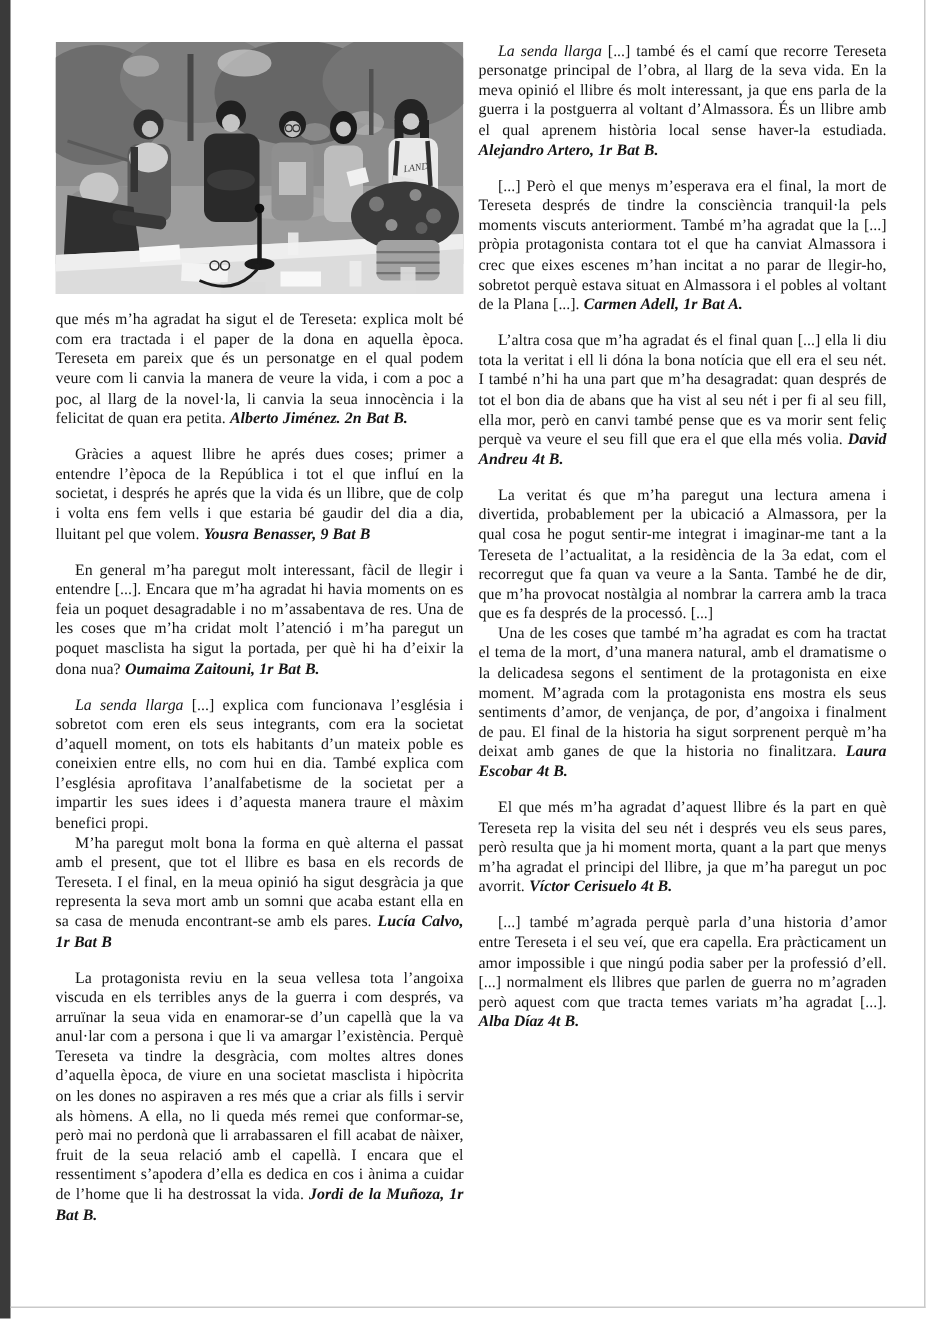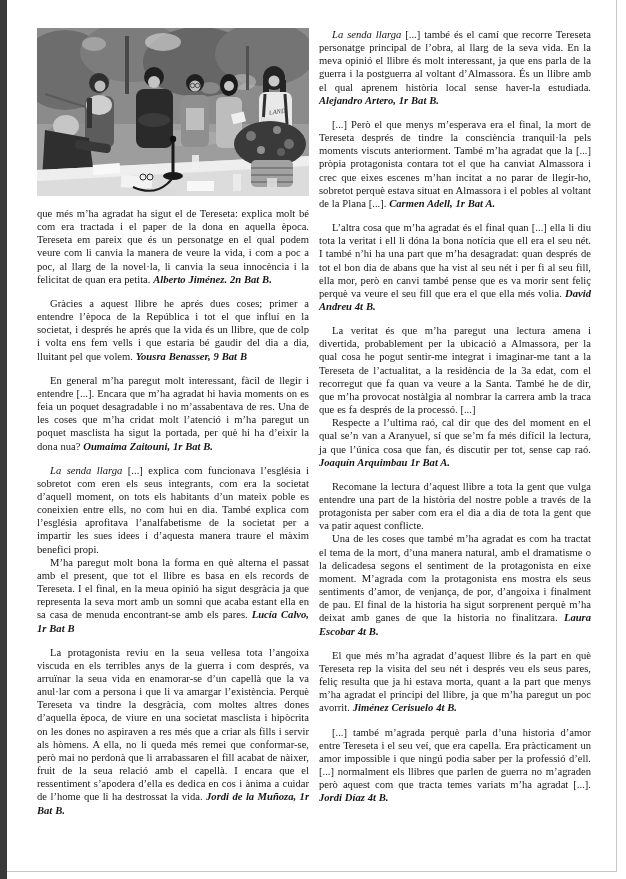--- a/index.html
+++ b/index.html
@@ -131,21 +131,19 @@
         <p class="para"><span>M’ha paregut molt bona la forma en què alterna el passat amb el present, que tot el llibre es basa en els records de Tereseta. I el final, en la meua opinió ha sigut desgràcia ja que representa la seva mort amb un somni que acaba estant ella en sa casa de menuda encontrant-se amb els pares. </span><span class="author">Lucía Calvo, 1r Bat B</span></p>
         <p class="para gap"><span>La protagonista reviu en la seua vellesa tota l’angoixa viscuda en els terribles anys de la guerra i com després, va arruïnar la seua vida en enamorar-se d’un capellà que la va anul·lar com a persona i que li va amargar l’existència. Perquè Tereseta va tindre la desgràcia, com moltes altres dones d’aquella època, de viure en una societat masclista i hipòcrita on les dones no aspiraven a res més que a criar als fills i servir als hòmens. A ella, no li queda més remei que conformar-se, però mai no perdonà que li arrabassaren el fill acabat de nàixer, fruit de la seua relació amb el capellà. I encara que el ressentiment s’apodera d’ella es dedica en cos i ànima a cuidar de l’home que li ha destrossat la vida. </span><span class="author">Jordi de la Muñoza, 1r Bat B.</span></p>
       </div>
 
     <div class="col" id="col-right">
 
     <p class="para"><span class="lead">La senda llarga</span><span> [...] també és el camí que recorre Tereseta personatge principal de l’obra, al llarg de la seva vida. En la meva opinió el llibre és molt interessant, ja que ens parla de la guerra i la postguerra al voltant d’Almassora. És un llibre amb el qual aprenem història local sense haver-la estudiada. </span><span class="author">Alejandro Artero, 1r Bat B.</span></p>
         <p class="para gap"><span>[...] Però el que menys m’esperava era el final, la mort de Tereseta després de tindre la consciència tranquil·la pels moments viscuts anteriorment. També m’ha agradat que la [...] pròpia protagonista contara tot el que ha canviat Almassora i crec que eixes escenes m’han incitat a no parar de llegir-ho, sobretot perquè estava situat en Almassora i el pobles al voltant de la Plana [...]. </span><span class="author">Carmen Adell, 1r Bat A.</span></p>
         <p class="para gap"><span>L’altra cosa que m’ha agradat és el final quan [...] ella li diu tota la veritat i ell li dóna la bona notícia que ell era el seu nét. I també n’hi ha una part que m’ha desagradat: quan després de tot el bon dia de abans que ha vist al seu nét i per fi al seu fill, ella mor, però en canvi també pense que es va morir sent feliç perquè va veure el seu fill que era el que ella més volia. </span><span class="author">David Andreu 4t B.</span></p>
         <p class="para gap"><span>La veritat és que m’ha paregut una lectura amena i divertida, probablement per la ubicació a Almassora, per la qual cosa he pogut sentir-me integrat i imaginar-me tant a la Tereseta de l’actualitat, a la residència de la 3a edat, com el recorregut que fa quan va veure a la Santa. També he de dir, que m’ha provocat nostàlgia al nombrar la carrera amb la traca que es fa després de la processó. [...]</span></p>
-        <p class="para"><span>Respecte a l’ultima raó, cal dir que des del moment en el qual se’n van a Aranyuel, sí que se’m fa més difícil la lectura, ja que l’única cosa que fan, és discutir per tot, sense cap raó. </span><span class="author">Joaquín Arquimbau 1r Bat A.</span></p>
-        <p class="para gap"><span>Recomane la lectura d’aquest llibre a tota la gent que vulga entendre una part de la història del nostre poble a través de la protagonista per saber com era el dia a dia de tota la gent que va patir aquest conflicte.</span></p>
         <p class="para"><span>Una de les coses que també m’ha agradat es com ha tractat el tema de la mort, d’una manera natural, amb el dramatisme o la delicadesa segons el sentiment de la protagonista en eixe moment. M’agrada com la protagonista ens mostra els seus sentiments d’amor, de venjança, de por, d’angoixa i finalment de pau. El final de la historia ha sigut sorprenent perquè m’ha deixat amb ganes de que la historia no finalitzara. </span><span class="author">Laura Escobar 4t B.</span></p>
-        <p class="para gap"><span>El que més m’ha agradat d’aquest llibre és la part en què Tereseta rep la visita del seu nét i després veu els seus pares, feliç resulta que ja hi estava morta, quant a la part que menys m’ha agradat el principi del llibre, ja que m’ha paregut un poc avorrit. </span><span class="author">Jiménez Cerisuelo 4t B.</span></p>
-        <p class="para gap"><span>[...] també m’agrada perquè parla d’una historia d’amor entre Tereseta i el seu veí, que era capella. Era pràcticament un amor impossible i que ningú podia saber per la professió d’ell. [...] normalment els llibres que parlen de guerra no m’agraden però aquest com que tracta temes variats m’ha agradat [...]. </span><span class="author">Jordi Díaz 4t B.</span></p>
+        <p class="para gap"><span>El que més m’ha agradat d’aquest llibre és la part en què Tereseta rep la visita del seu nét i després veu els seus pares, però resulta que ja hi moment morta, quant a la part que menys m’ha agradat el principi del llibre, ja que m’ha paregut un poc avorrit. </span><span class="author">Víctor Cerisuelo 4t B.</span></p>
+        <p class="para gap"><span>[...] també m’agrada perquè parla d’una historia d’amor entre Tereseta i el seu veí, que era capella. Era pràcticament un amor impossible i que ningú podia saber per la professió d’ell. [...] normalment els llibres que parlen de guerra no m’agraden però aquest com que tracta temes variats m’ha agradat [...]. </span><span class="author">Alba Díaz 4t B.</span></p>
       </div>
 
   </div>
 </div>
 
 </body></html>

